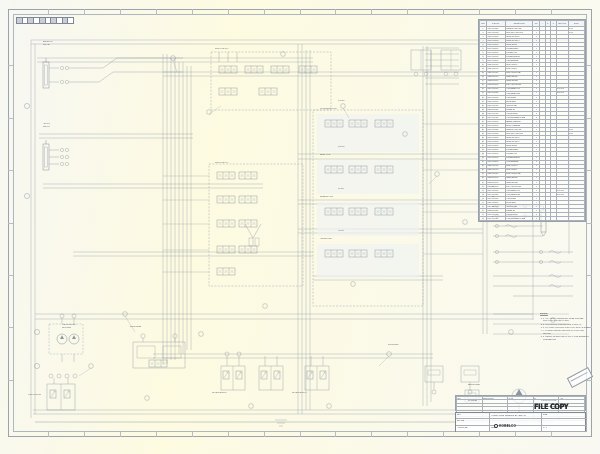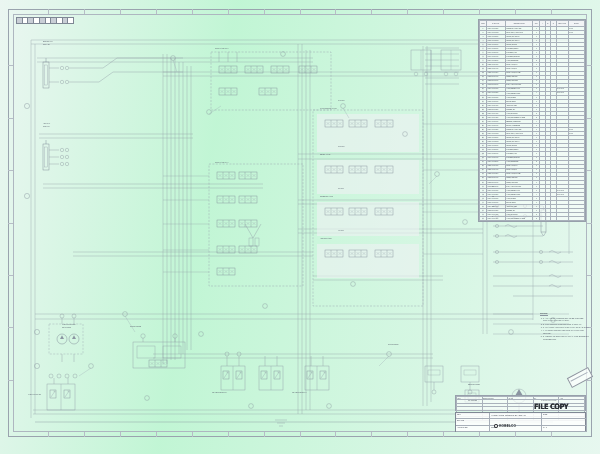--- a/index.html
+++ b/index.html
@@ -11,21 +11,21 @@
     width: 600px;
     height: 454px;
     overflow: hidden;
     font-family: "Liberation Sans", sans-serif;
   }
 
   #sheet {
     position: relative;
     width: 600px;
     height: 454px;
-    background: #86efac;
+    background: #fef9c3;
     overflow: hidden;
   }
 
   
   #paper-tint {
     position: absolute;
     inset: 0;
     background:
       linear-gradient(100deg, rgba(246,247,249,0.9) 0%, rgba(252,252,253,0.5) 35%, rgba(248,249,251,0.85) 100%);
     pointer-events: none;

